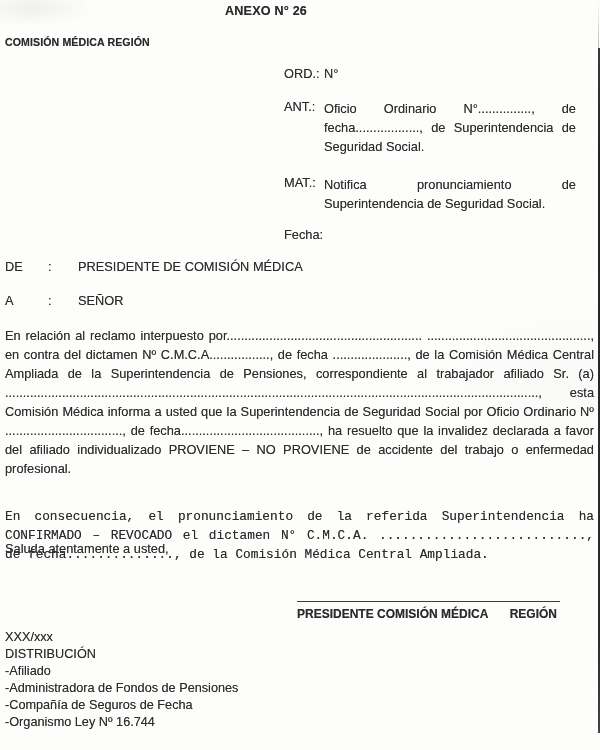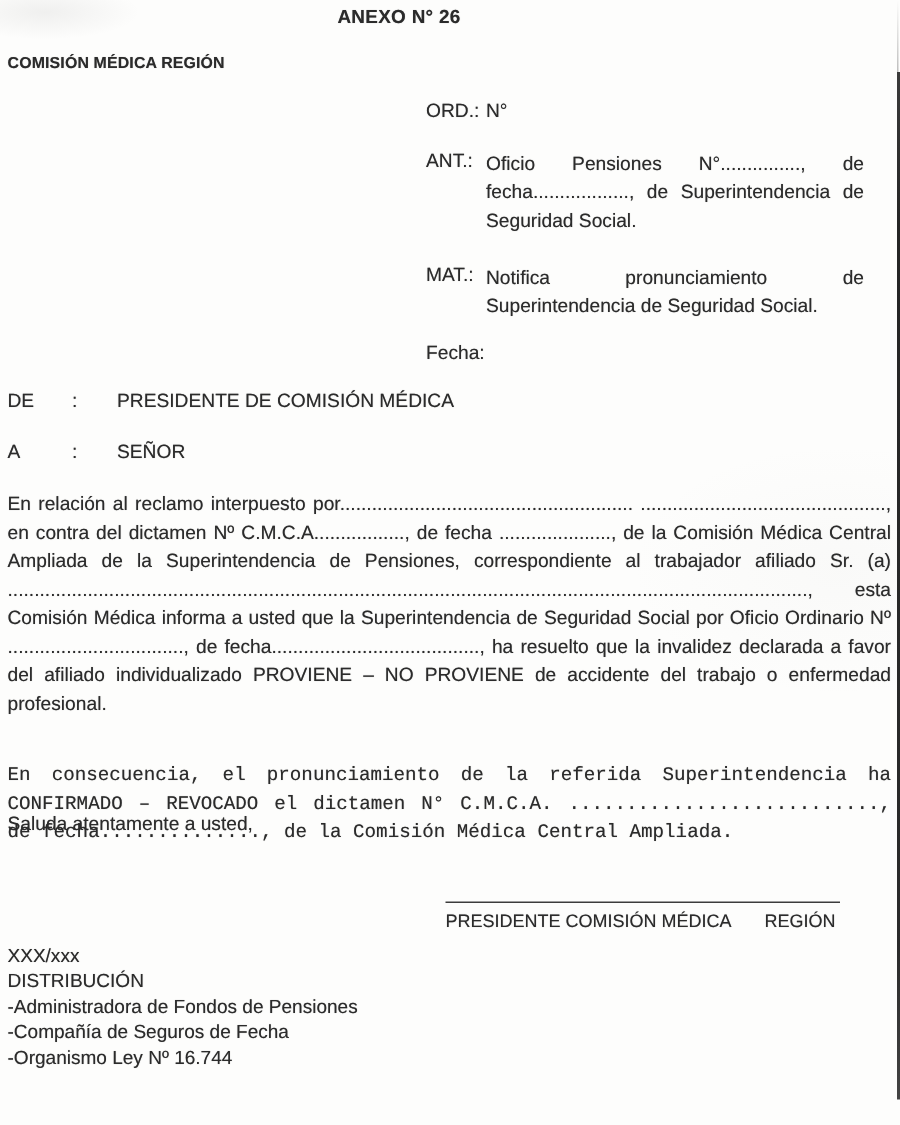--- a/index.html
+++ b/index.html
@@ -57,21 +57,21 @@
   }
   .closing { left: 5px; font-size: 12.8px; }
 
   .sig-line {
     top: 601px; left: 297px; width: 263px; height: 0;
     border-top: 1.6px solid #3c3c3c;
   }
   .sig-text {
     top: 607px; left: 297px; width: 260px;
     display: flex; justify-content: space-between; align-items: baseline;
-    font-size: 12px; font-weight: 400;
+    font-size: 12px; font-weight: 700;
   }
 
   .footer {
     top: 629px; left: 5px; width: 400px;
     font-size: 12.7px; line-height: 17.1px;
   }
   .footer div { white-space: nowrap; }
 
   .scan-line-right {
     top: 48px; right: 0; width: 2.4px; height: 685px;
@@ -94,21 +94,21 @@
   <div class="abs title">ANEXO N° 26</div>
   <div class="abs org">COMISIÓN MÉDICA REGIÓN</div>
 
   <div class="abs ref-row" style="top:66px;">
     <span class="ref-label">ORD.:</span>
     <span class="ref-value">N°</span>
   </div>
 
   <div class="abs ref-row" style="top:99px;">
     <span class="ref-label">ANT.:</span>
-    <span class="ref-content">Oficio Pensiones N°..............., de fecha.................., de Superintendencia de Seguridad Social.</span>
+    <span class="ref-content">Oficio Ordinario N°..............., de fecha.................., de Superintendencia de Seguridad Social.</span>
   </div>
 
   <div class="abs ref-row" style="top:175px;">
     <span class="ref-label">MAT.:</span>
     <span class="ref-content">Notifica pronunciamiento de Superintendencia de Seguridad Social.</span>
   </div>
 
   <div class="abs ref-row" style="top:227px;">
     <span class="ref-label">Fecha:</span>
   </div>
@@ -131,18 +131,19 @@
 
   <div class="abs sig-line"></div>
   <div class="abs sig-text">
     <span>PRESIDENTE COMISIÓN MÉDICA</span>
     <span>REGIÓN</span>
   </div>
 
   <div class="abs footer">
     <div>XXX/xxx</div>
     <div>DISTRIBUCIÓN</div>
+    <div>-Afiliado</div>
     <div>-Administradora de Fondos de Pensiones</div>
     <div>-Compañía de Seguros de Fecha</div>
     <div>-Organismo Ley Nº 16.744</div>
   </div>
 
 </div>
 
 </body></html>

